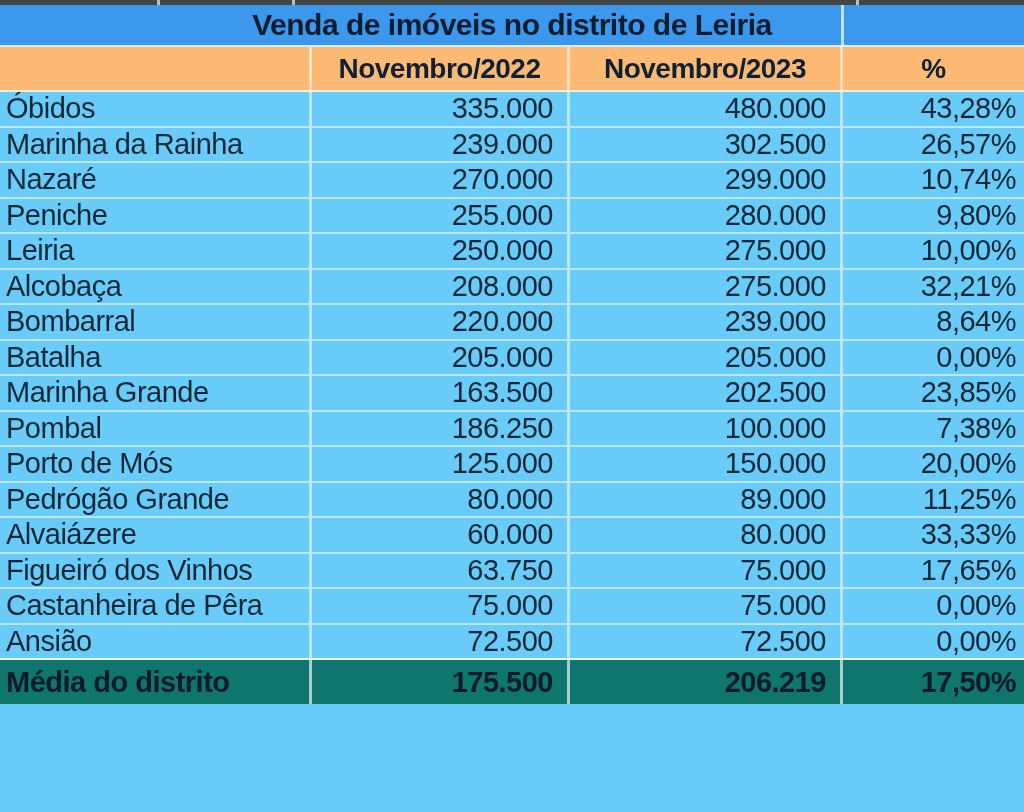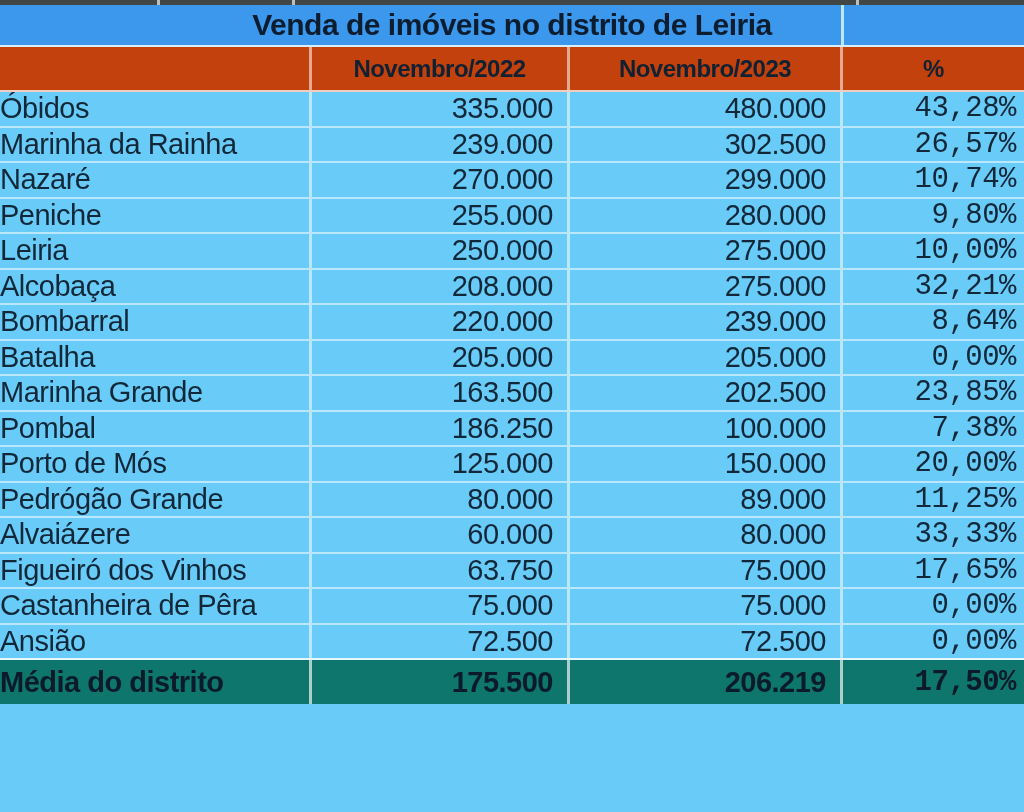--- a/index.html
+++ b/index.html
@@ -25,31 +25,31 @@
     font-size: 30px; font-weight: 700; color: #0d1d30; letter-spacing: -0.5px;
   }
   .title-divider { position: absolute; top: 0; left: 841px; width: 3px; height: 100%; background: #bfe4f7; }
 
   
   .grid-row {
     display: grid; grid-template-columns: 312px 258px 273px 181px;
     align-items: center;
   }
   .cell { height: 100%; display: flex; align-items: center; box-sizing: border-box; }
-  .cell.c-name   { justify-content: flex-start; }
+  .cell.c-name   { justify-content: flex-start; padding-left: 6px; }
   .cell.c-num    { justify-content: flex-end; padding-right: 14px; }
-  .cell.c-pct    { justify-content: flex-end; padding-right: 8px; font-family: Liberation Mono, monospace; }
+  .cell.c-pct    { justify-content: flex-end; padding-right: 8px; }
   .cell.c-center { justify-content: center; }
   .vline { border-right: 3px solid rgba(255,255,255,0.55); }
 
   
   .header-row {
-    height: 43px; flex: 0 0 auto; background: #c2410c;
+    height: 43px; flex: 0 0 auto; background: #fdba74;
     border-bottom: 2px solid rgba(255,255,255,0.75);
-    font-size: 24px; font-weight: 700; color: #0f2133; letter-spacing: -0.5px;
+    font-size: 28px; font-weight: 700; color: #0f2133; letter-spacing: -0.5px;
   }
 
   
   .rows-wrap { flex: 1 1 auto; display: flex; flex-direction: column; }
   .data-row {
     flex: 1 1 auto; background: #68cbf8;
     border-bottom: 2px solid rgba(255,255,255,0.55);
     font-size: 29px; font-weight: 400; color: #122738; letter-spacing: -0.5px;
   }
   .data-row:last-child { border-bottom: 2px solid rgba(255,255,255,0.85); }

